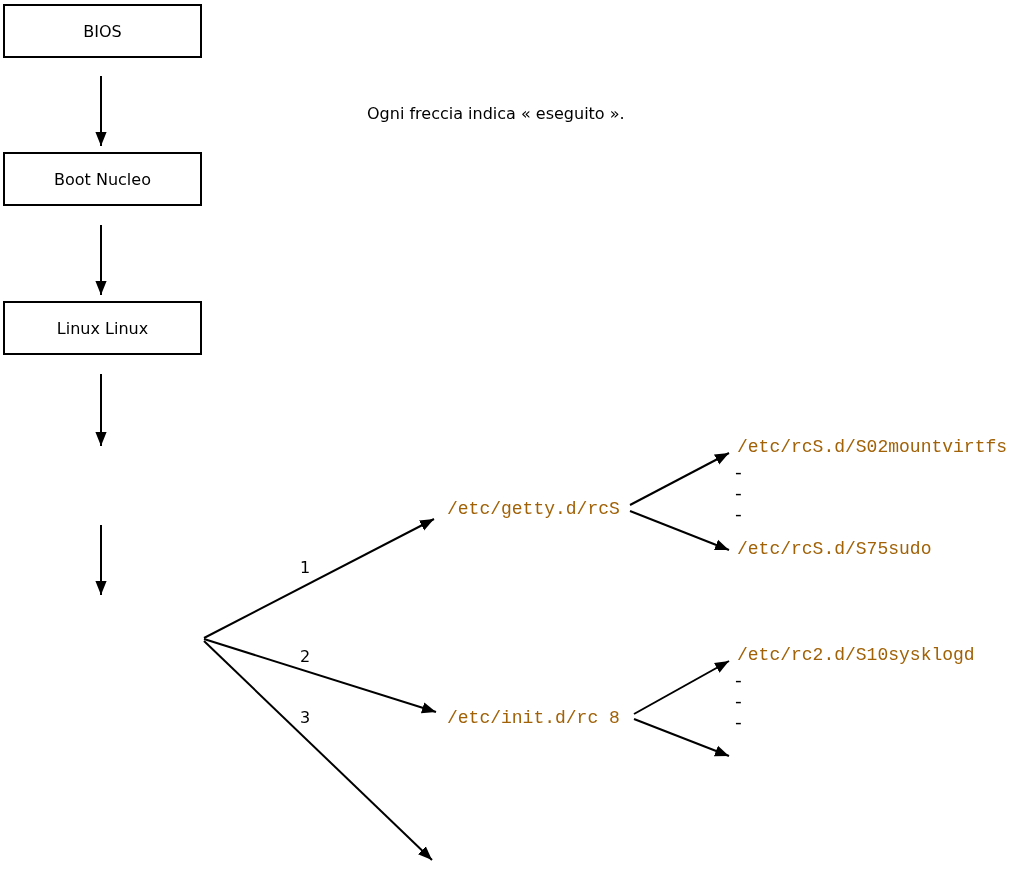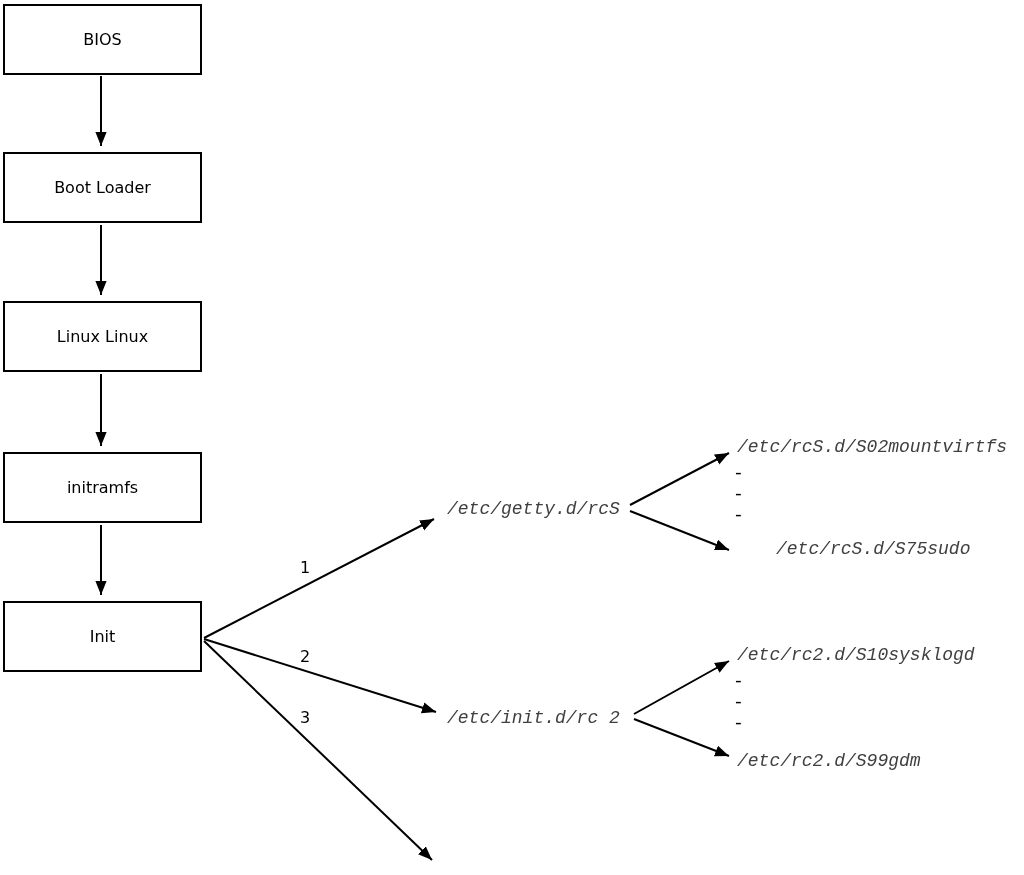--- a/index.html
+++ b/index.html
@@ -20,21 +20,21 @@
     position: absolute;
     left: 0;
     top: 0;
     width: 1024px;
     height: 875px;
   }
   .box {
     position: absolute;
     left: 3px;
     width: 199px;
-    height: 71px;
+    height: 54px;
     border: 2px solid #000000;
     background: #ffffff;
     display: flex;
     align-items: center;
     justify-content: center;
     box-sizing: border-box;
   }
   .box-label {
     font-size: 16px;
     font-family: "DejaVu Sans", sans-serif;
@@ -46,22 +46,21 @@
     top: 104px;
     font-size: 16px;
     font-family: "DejaVu Sans", sans-serif;
     white-space: nowrap;
   }
   .mono {
     position: absolute;
     font-family: "Liberation Mono", "DejaVu Sans Mono", monospace;
     font-size: 18px;
     white-space: nowrap;
-    color: #404040;
-    font-style: italic;
+    color: #a16207;
   }
   .branch-num {
     position: absolute;
     font-size: 16px;
     font-family: "DejaVu Sans", sans-serif;
     color: #000000;
   }
   .dash-col {
     position: absolute;
     font-family: "Liberation Mono", "DejaVu Sans Mono", monospace;
@@ -92,54 +91,48 @@
     <line x1="204" y1="639" x2="436" y2="712" stroke="#000" stroke-width="2" marker-end="url(#arrow)"></line>
     <line x1="204" y1="641" x2="432" y2="860" stroke="#000" stroke-width="2" marker-end="url(#arrow)"></line>
 
     <line x1="630" y1="505" x2="729" y2="453" stroke="#000" stroke-width="2" marker-end="url(#arrow)"></line>
     <line x1="630" y1="511" x2="729" y2="550" stroke="#000" stroke-width="2" marker-end="url(#arrow)"></line>
 
     <line x1="634" y1="714" x2="729" y2="661" stroke="#000" stroke-width="2" marker-end="url(#arrow)"></line>
     <line x1="634" y1="719" x2="729" y2="756" stroke="#000" stroke-width="2" marker-end="url(#arrow)"></line>
   </svg>
 
+  <div class="caption">Ogni freccia indica « eseguito ».</div>
 
   <div class="box" style="top:4px">
     <span class="box-label">BIOS</span>
   </div>
   <div class="box" style="top:152px">
-    <span class="box-label">Boot Loader</span>
+    <span class="box-label">Boot Nucleo</span>
   </div>
   <div class="box" style="top:301px">
     <span class="box-label">Linux Linux</span>
-  </div>
-  <div class="box" style="top:452px">
-    <span class="box-label">initramfs</span>
-  </div>
-  <div class="box" style="top:601px">
-    <span class="box-label">Init</span>
   </div>
 
   <div class="branch-num" style="left:300px; top:558px">1</div>
   <div class="branch-num" style="left:300px; top:647px">2</div>
   <div class="branch-num" style="left:300px; top:708px">3</div>
 
   <div class="mono" style="left:447px; top:499px">/etc/getty.d/rcS</div>
   <div class="mono" style="left:737px; top:437px">/etc/rcS.d/S02mountvirtfs</div>
   <div class="dash-col" style="left:733px; top:464px">
     <span>-</span>
     <span>-</span>
     <span>-</span>
   </div>
-  <div class="mono" style="left:776px; top:539px">/etc/rcS.d/S75sudo</div>
+  <div class="mono" style="left:737px; top:539px">/etc/rcS.d/S75sudo</div>
 
-  <div class="mono" style="left:447px; top:708px">/etc/init.d/rc 2</div>
+  <div class="mono" style="left:447px; top:708px">/etc/init.d/rc 8</div>
   <div class="mono" style="left:737px; top:645px">/etc/rc2.d/S10sysklogd</div>
   <div class="dash-col" style="left:733px; top:672px">
     <span>-</span>
     <span>-</span>
     <span>-</span>
   </div>
-  <div class="mono" style="left:737px; top:751px">/etc/rc2.d/S99gdm</div>
 
   <div class="mono" style="left:450px; top:879px">getty</div>
 
 </div>
 
 </body></html>

